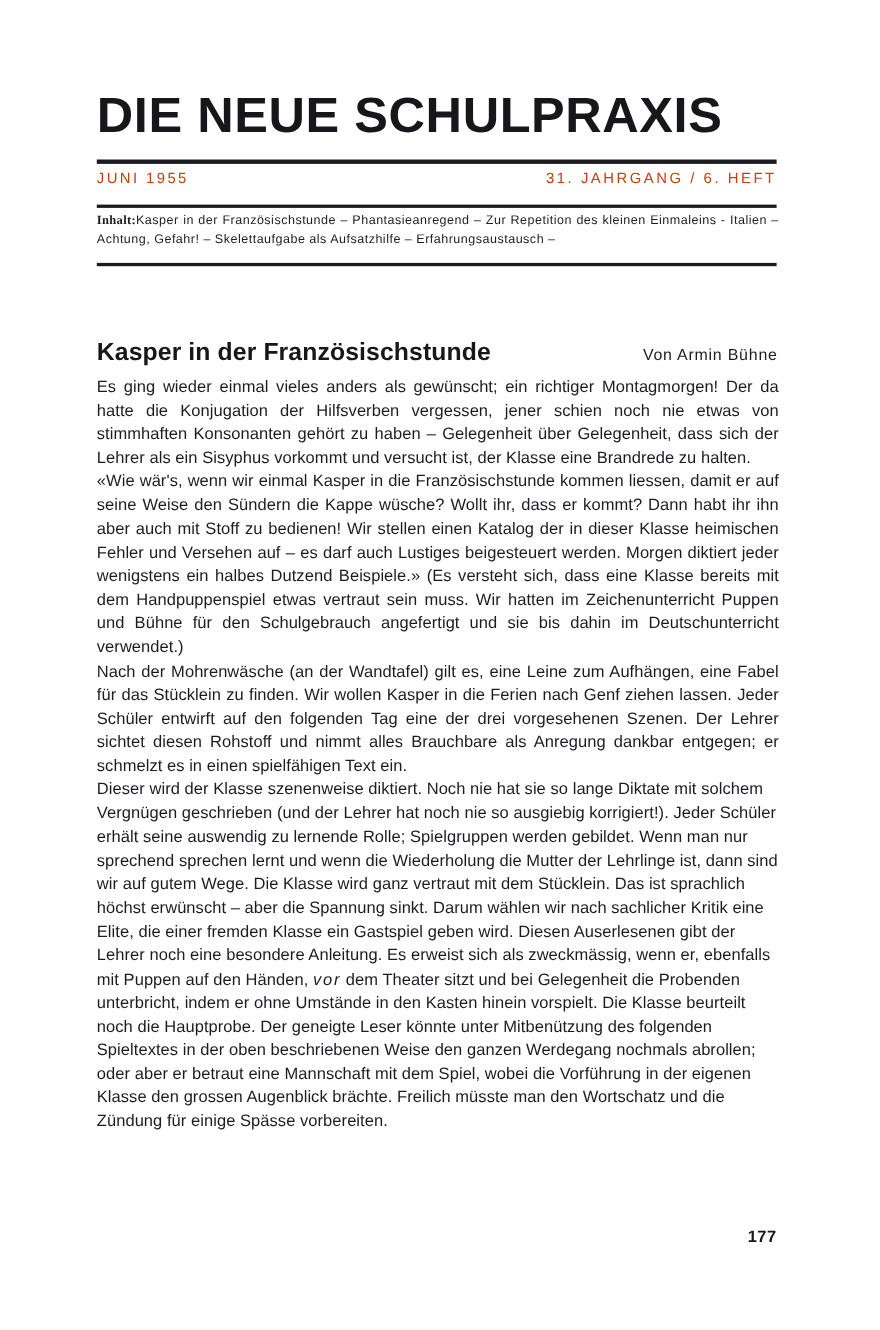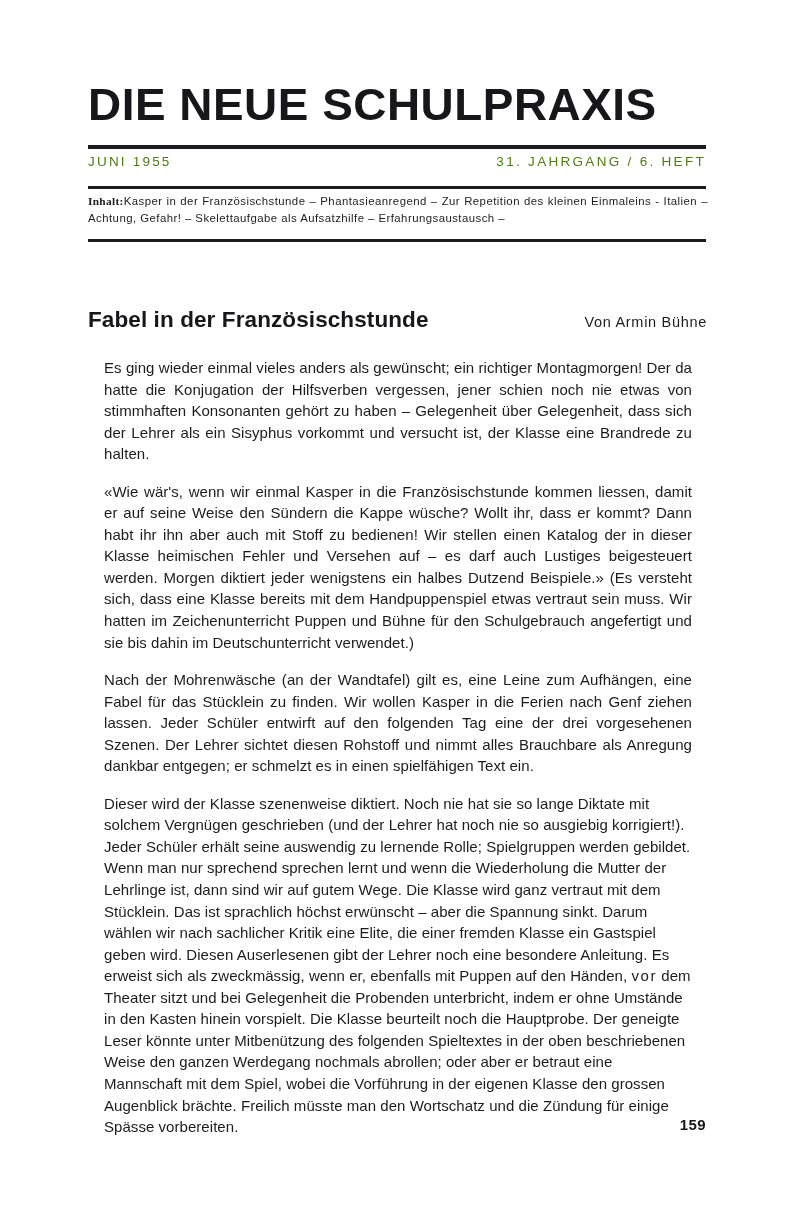--- a/index.html
+++ b/index.html
@@ -56,21 +56,21 @@
   .issueline {
     position: absolute;
     left: 88px;
     top: 154px;
     width: 618px;
     display: flex;
     justify-content: space-between;
     align-items: flex-end;
     font-size: 13.5px;
     letter-spacing: 2.2px;
-    color: #4d7c0f;
+    color: #c2410c;
   }
   .issue-date { white-space: nowrap; }
   .issue-vol  { white-space: nowrap; letter-spacing: 2.3px; }
 
   
   .contents {
     position: absolute;
     left: 88px;
     top: 193px;
     width: 620px;
@@ -119,28 +119,29 @@
     top: 341px;
     width: 620px;
     font-size: 15px;
     line-height: 21.55px;
     color: #1c1c20;
     text-align: justify;
     text-justify: inter-word;
     letter-spacing: 0.05px;
   }
   .body p {
-    margin: 16px;
+    margin: 0;
     text-align: justify;
   }
   .body p:last-child {
     text-align: left;
   }
   .spaced {
     letter-spacing: 1.6px;
+    font-style: italic;
   }
 
   
   .folio {
     position: absolute;
     right: 94px;
     top: 1116px;
     font-weight: 700;
     font-size: 15px;
     letter-spacing: 0.4px;
@@ -165,26 +166,26 @@
 
   <div class="rule-thin rule-2"></div>
 
   <div class="contents">
     <span class="contents-label">Inhalt:</span><span>Kasper in der Französischstunde – Phantasieanregend – Zur Repetition des kleinen Einmaleins - Italien – Achtung, Gefahr! – Skelettaufgabe als Aufsatzhilfe – Erfahrungsaustausch –</span>
   </div>
 
   <div class="rule-thin rule-3"></div>
 
   <div class="article-head">
-    <h1 class="article-title">Fabel in der Französischstunde</h1>
+    <h1 class="article-title">Kasper in der Französischstunde</h1>
     <div class="article-author">Von Armin Bühne</div>
   </div>
 
   <div class="body">
     <p>Es ging wieder einmal vieles anders als gewünscht; ein richtiger Montagmorgen! Der da hatte die Konjugation der Hilfsverben vergessen, jener schien noch nie etwas von stimmhaften Konsonanten gehört zu haben – Gelegenheit über Gelegenheit, dass sich der Lehrer als ein Sisyphus vorkommt und versucht ist, der Klasse eine Brandrede zu halten.</p>
     <p>«Wie wär's, wenn wir einmal Kasper in die Französischstunde kommen liessen, damit er auf seine Weise den Sündern die Kappe wüsche? Wollt ihr, dass er kommt? Dann habt ihr ihn aber auch mit Stoff zu bedienen! Wir stellen einen Katalog der in dieser Klasse heimischen Fehler und Versehen auf – es darf auch Lustiges beigesteuert werden. Morgen diktiert jeder wenigstens ein halbes Dutzend Beispiele.» (Es versteht sich, dass eine Klasse bereits mit dem Handpuppenspiel etwas vertraut sein muss. Wir hatten im Zeichenunterricht Puppen und Bühne für den Schulgebrauch angefertigt und sie bis dahin im Deutschunterricht verwendet.)</p>
     <p>Nach der Mohrenwäsche (an der Wandtafel) gilt es, eine Leine zum Aufhängen, eine Fabel für das Stücklein zu finden. Wir wollen Kasper in die Ferien nach Genf ziehen lassen. Jeder Schüler entwirft auf den folgenden Tag eine der drei vorgesehenen Szenen. Der Lehrer sichtet diesen Rohstoff und nimmt alles Brauchbare als Anregung dankbar entgegen; er schmelzt es in einen spielfähigen Text ein.</p>
     <p><span>Dieser wird der Klasse szenenweise diktiert. Noch nie hat sie so lange Diktate mit solchem Vergnügen geschrieben (und der Lehrer hat noch nie so ausgiebig korrigiert!). Jeder Schüler erhält seine auswendig zu lernende Rolle; Spielgruppen werden gebildet. Wenn man nur sprechend sprechen lernt und wenn die Wiederholung die Mutter der Lehrlinge ist, dann sind wir auf gutem Wege. Die Klasse wird ganz vertraut mit dem Stücklein. Das ist sprachlich höchst erwünscht – aber die Spannung sinkt. Darum wählen wir nach sachlicher Kritik eine Elite, die einer fremden Klasse ein Gastspiel geben wird. Diesen Auserlesenen gibt der Lehrer noch eine besondere Anleitung. Es erweist sich als zweckmässig, wenn er, ebenfalls mit Puppen auf den Händen, </span><span class="spaced">vor</span><span> dem Theater sitzt und bei Gelegenheit die Probenden unterbricht, indem er ohne Umstände in den Kasten hinein vorspielt. Die Klasse beurteilt noch die Hauptprobe. Der geneigte Leser könnte unter Mitbenützung des folgenden Spieltextes in der oben beschriebenen Weise den ganzen Werdegang nochmals abrollen; oder aber er betraut eine Mannschaft mit dem Spiel, wobei die Vorführung in der eigenen Klasse den grossen Augenblick brächte. Freilich müsste man den Wortschatz und die Zündung für einige Spässe vorbereiten.</span></p>
   </div>
 
-  <div class="folio">159</div>
+  <div class="folio">177</div>
 
 </div>
 
 </body></html>

